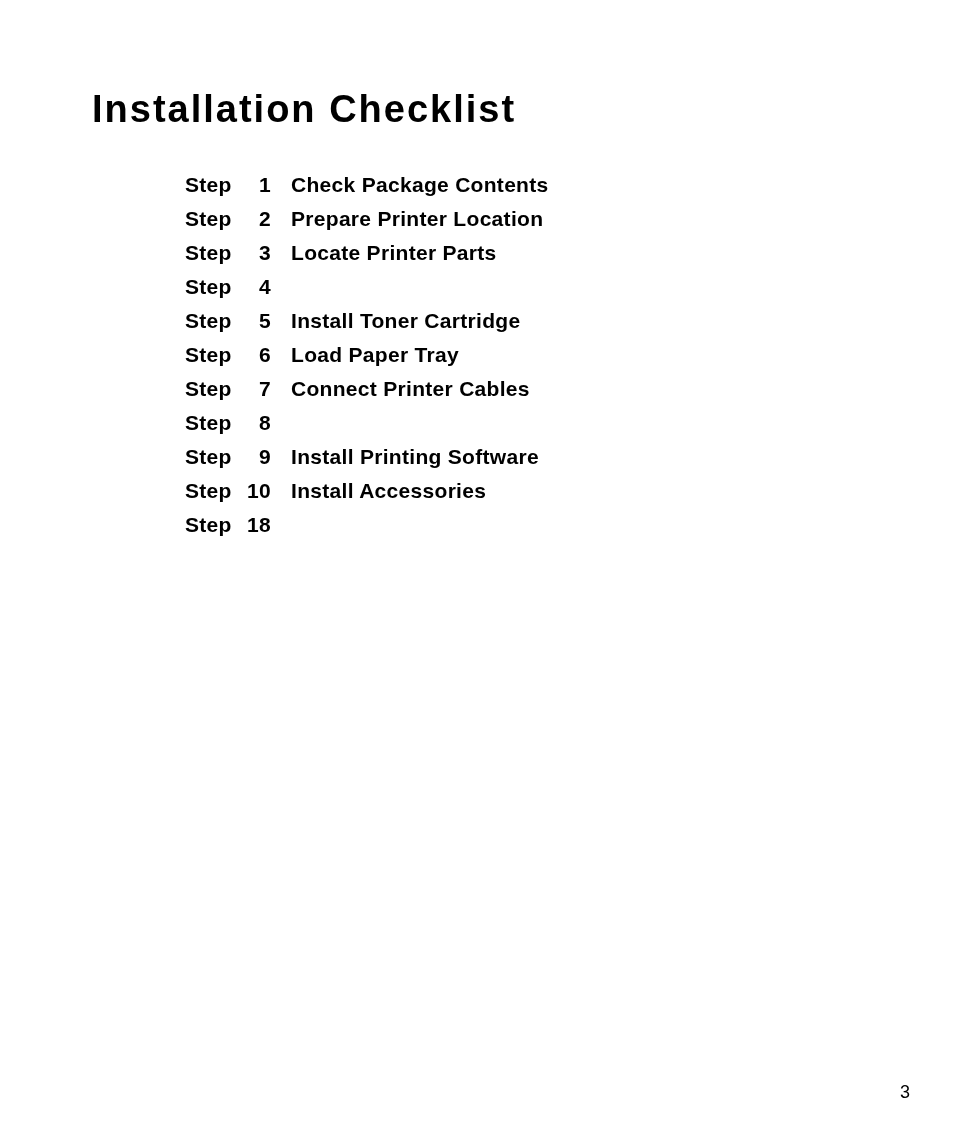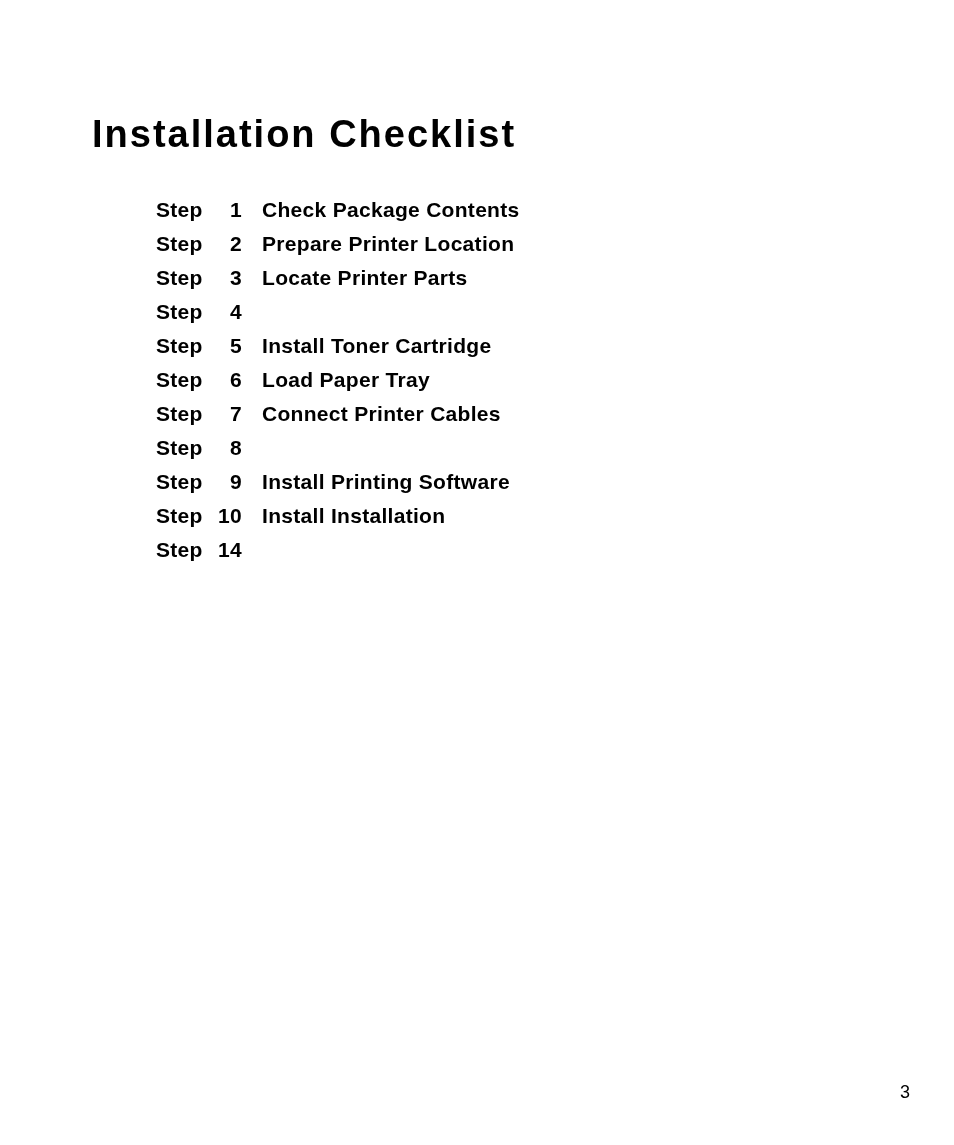--- a/index.html
+++ b/index.html
@@ -9,38 +9,38 @@
     }
     body {
       width: 954px;
       height: 1145px;
       background: #ffffff;
       font-family: Arial, Helvetica, sans-serif;
       position: relative;
       color: #000000;
     }
     .page {
-      padding: 113px 92px 0 92px;
+      padding: 88px 92px 0 92px;
     }
     .title {
       font-size: 38px;
       font-weight: 900;
       letter-spacing: 2px;
       font-stretch: expanded;
       margin-bottom: 42px;
       font-family: Arial, Helvetica, sans-serif;
     }
     .intro {
       font-size: 20px;
       margin-left: 38px;
       margin-bottom: 36px;
       letter-spacing: 0.3px;
     }
     .steps {
-      margin-left: 64px;
+      margin-left: 93px;
     }
     .step-row {
       display: flex;
       align-items: baseline;
       margin-bottom: 10px;
       font-size: 21px;
       font-weight: 700;
       letter-spacing: 0.3px;
     }
     .step-label {
@@ -107,21 +107,21 @@
       <span class="step-number">8</span>
     </div>
     <div class="step-row">
       <span class="step-label">Step</span>
       <span class="step-number">9</span>
       <span class="step-title">Install Printing Software</span>
     </div>
     <div class="step-row">
       <span class="step-label">Step</span>
       <span class="step-number">10</span>
-      <span class="step-title">Install Installation</span>
+      <span class="step-title">Install Accessories</span>
     </div>
     <div class="step-row">
       <span class="step-label">Step</span>
-      <span class="step-number">14</span>
+      <span class="step-number">18</span>
     </div>
   </div>
 </div>
 <div class="page-number">3</div>
 
 </body></html>

